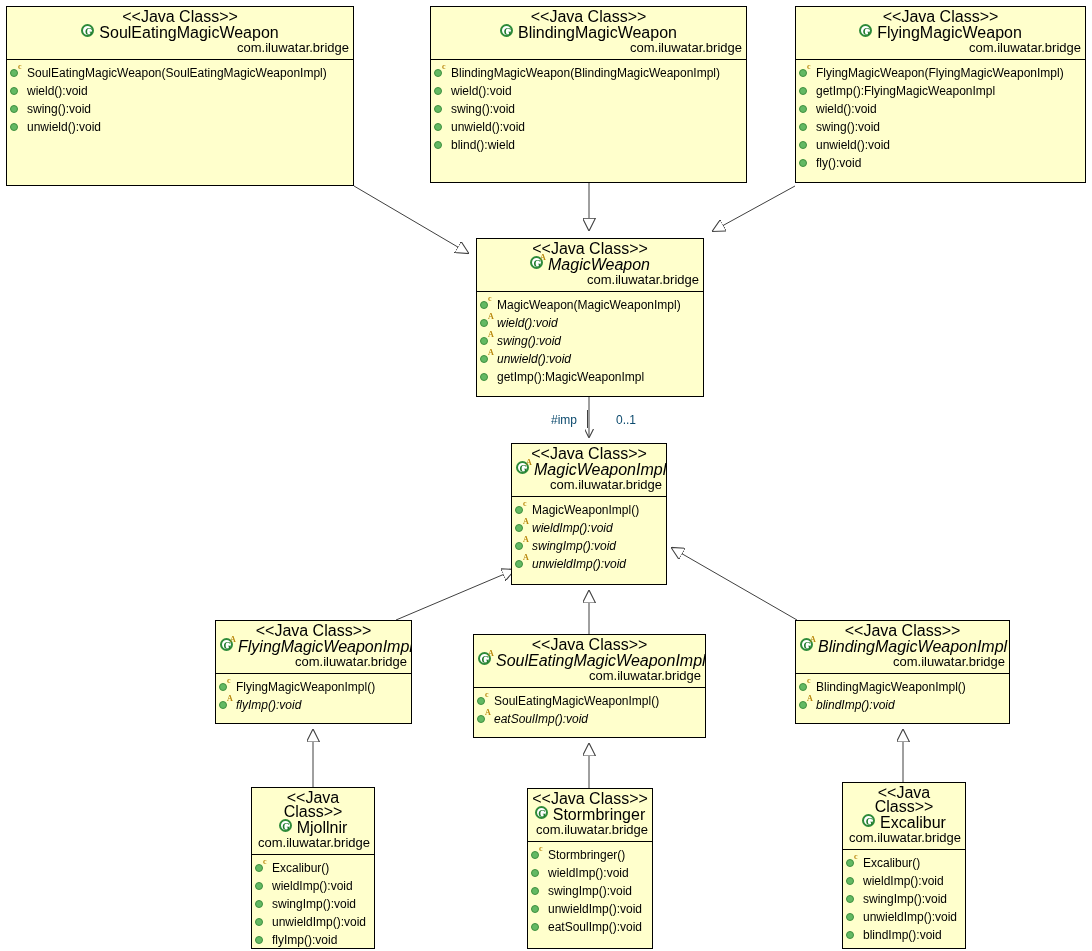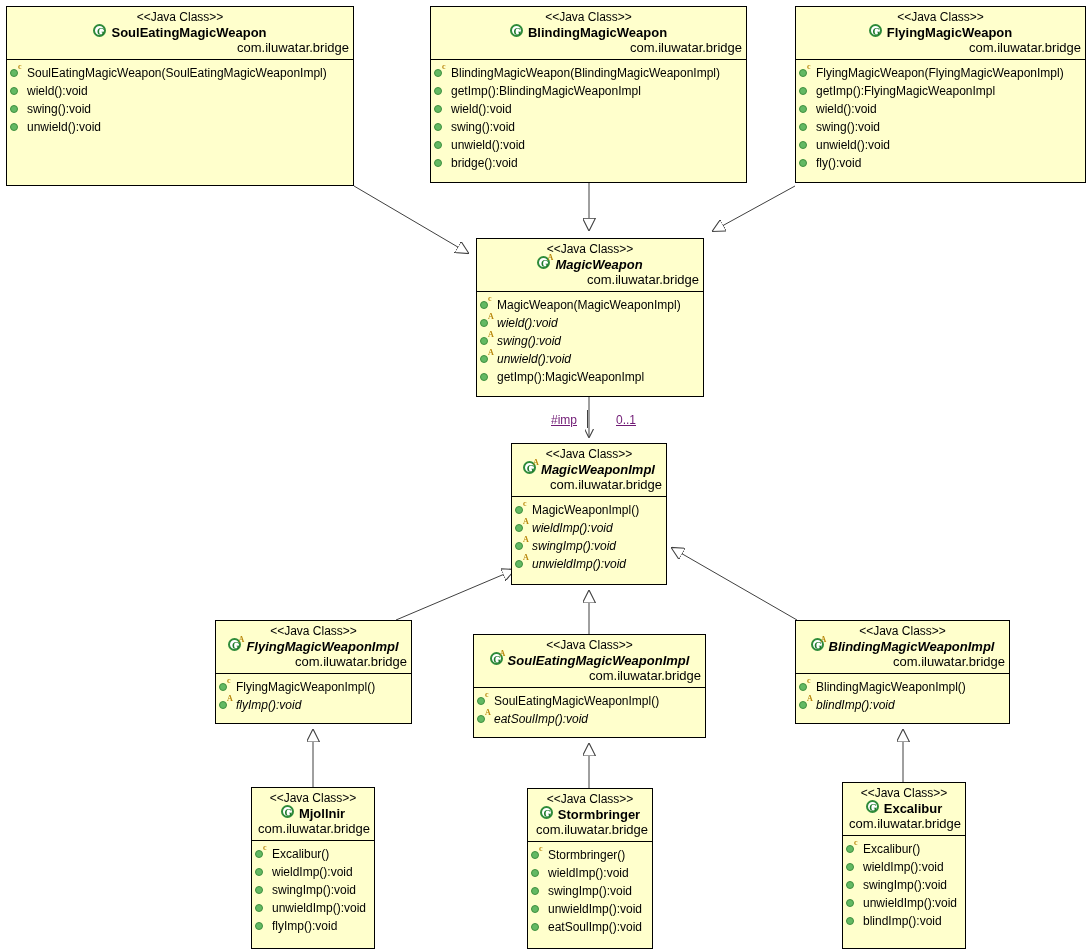--- a/index.html
+++ b/index.html
@@ -39,32 +39,32 @@
   }
   .uml-header {
     box-sizing: border-box;
     padding: 3px 4px 4px 4px;
     text-align: center;
     border-bottom: 1px solid #000000;
     background: #ffffcc;
   }
   .stereotype {
     display: block;
-    font-size: 12px;
+    font-size: 16px;
     line-height: 14px;
     color: #000000;
   }
   .class-title-row {
     display: block;
     line-height: 17px;
     white-space: nowrap;
   }
   .class-name {
-    font-size: 13px;
-    font-weight: bold;
+    font-size: 16px;
+    font-weight: normal;
     vertical-align: middle;
   }
   .class-name.abstract {
     font-style: italic;
   }
   .pkg-name {
     display: block;
     font-size: 13px;
     line-height: 14px;
     text-align: right;
@@ -155,24 +155,23 @@
     top: -2px;
     font-size: 8px;
     line-height: 8px;
     font-weight: bold;
     color: #b8860b;
     font-family: "Liberation Serif", serif;
   }
   .edge-label {
     position: absolute;
     font-size: 12px;
-    color: #701a75;
+    color: #0c4a6e;
     white-space: nowrap;
     line-height: 14px;
-    text-decoration: underline;
   }
 </style>
 </head>
 <body>
 
 <div id="diagram-canvas">
 
   <svg id="edge-layer" viewBox="0 0 1092 951" width="1092" height="951" xmlns="http://www.w3.org/2000/svg">
     <defs>
       <marker id="hollow-triangle" viewBox="0 0 12 12" refX="11" refY="6" markerWidth="13" markerHeight="13" orient="auto-start-reverse">
@@ -237,25 +236,24 @@
         </div>
       </div>
       <div class="uml-class" style="left: 430px; top: 6px; width: 317px; height: 177px;">
         <div class="uml-header">
           <span class="stereotype">&lt;&lt;Java Class&gt;&gt;</span>
           <span class="class-title-row"><span class="icon icon-class"><span class="ring"></span><span class="glyph">G</span></span><span class="class-name">BlindingMagicWeapon</span></span>
           <span class="pkg-name">com.iluwatar.bridge</span>
         </div>
         <div class="uml-members">
           <span class="member-row"><span class="icon icon-member"><span class="dot"></span><span class="badge">c</span></span><span class="member-text">BlindingMagicWeapon(BlindingMagicWeaponImpl)</span></span>
-          <span class="member-row"><span class="icon icon-member"><span class="dot"></span></span><span class="member-text">getImp():BlindingMagicWeaponImpl</span></span>
           <span class="member-row"><span class="icon icon-member"><span class="dot"></span></span><span class="member-text">wield():void</span></span>
           <span class="member-row"><span class="icon icon-member"><span class="dot"></span></span><span class="member-text">swing():void</span></span>
           <span class="member-row"><span class="icon icon-member"><span class="dot"></span></span><span class="member-text">unwield():void</span></span>
-          <span class="member-row"><span class="icon icon-member"><span class="dot"></span></span><span class="member-text">bridge():void</span></span>
+          <span class="member-row"><span class="icon icon-member"><span class="dot"></span></span><span class="member-text">blind():wield</span></span>
         </div>
       </div>
       <div class="uml-class" style="left: 795px; top: 6px; width: 291px; height: 177px;">
         <div class="uml-header">
           <span class="stereotype">&lt;&lt;Java Class&gt;&gt;</span>
           <span class="class-title-row"><span class="icon icon-class"><span class="ring"></span><span class="glyph">G</span></span><span class="class-name">FlyingMagicWeapon</span></span>
           <span class="pkg-name">com.iluwatar.bridge</span>
         </div>
         <div class="uml-members">
           <span class="member-row"><span class="icon icon-member"><span class="dot"></span><span class="badge">c</span></span><span class="member-text">FlyingMagicWeapon(FlyingMagicWeaponImpl)</span></span>

